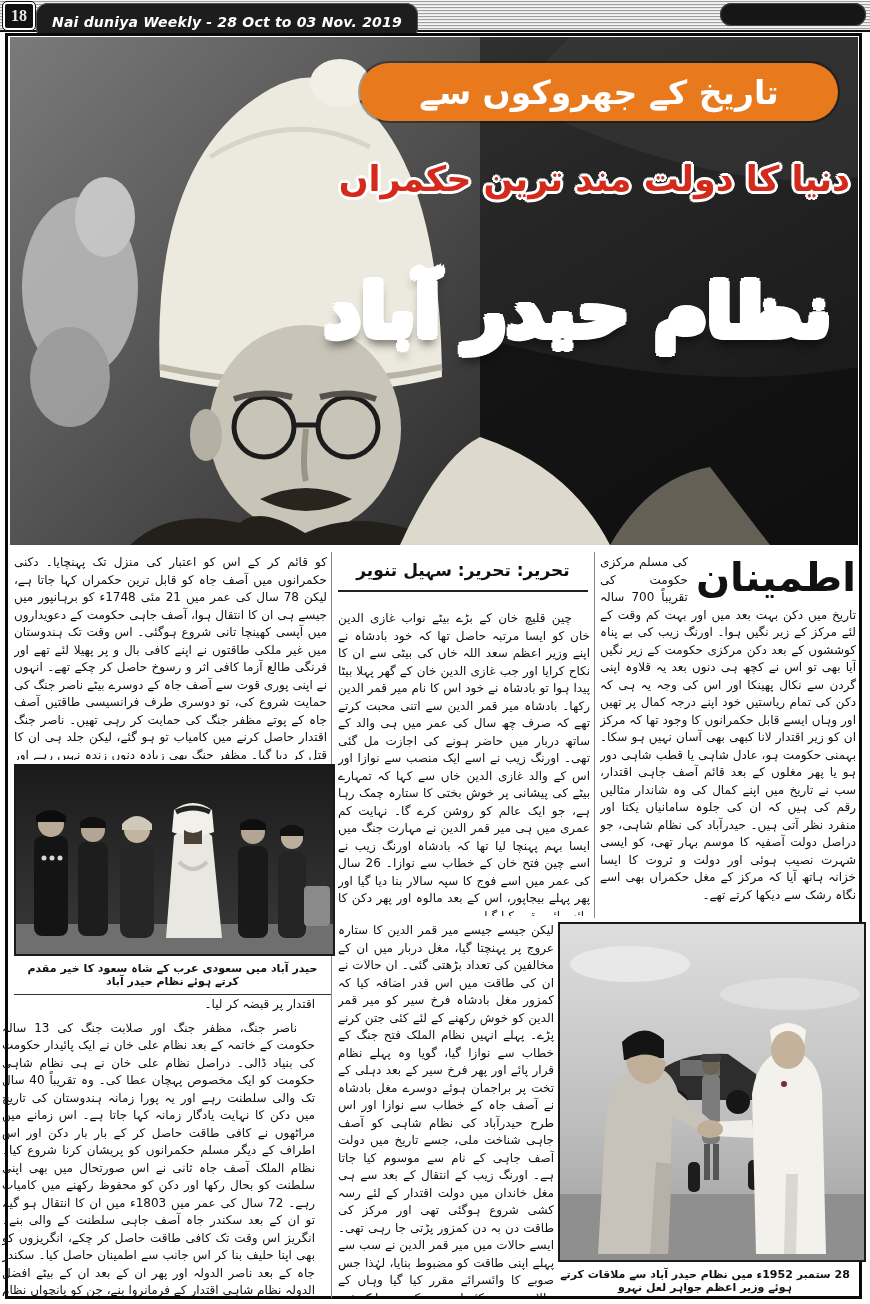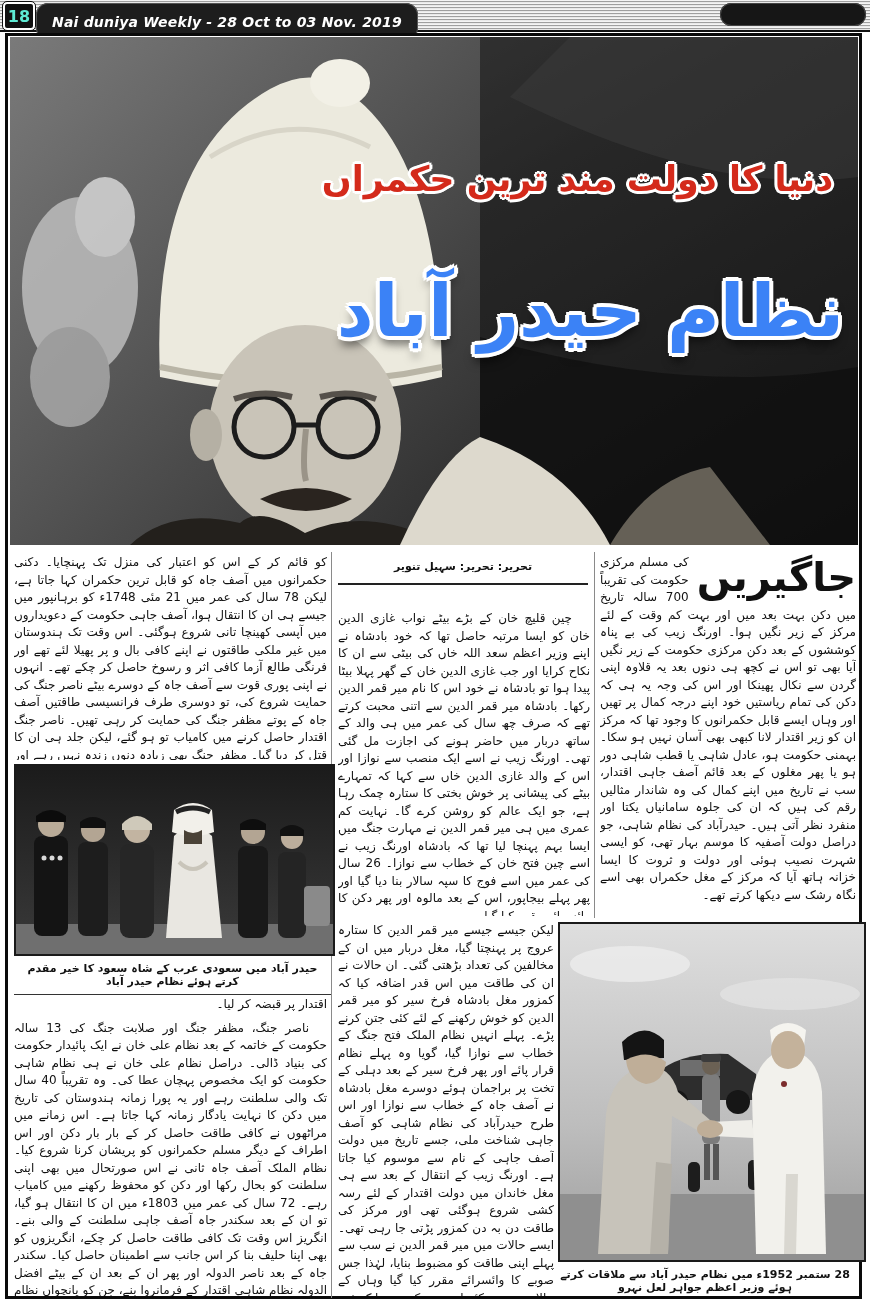--- a/index.html
+++ b/index.html
@@ -8,23 +8,23 @@
     font-family:"DejaVu Sans",sans-serif;color:#111;overflow:hidden;
   }
   .abs{position:absolute;}
   
   .masthead-strip{
     left:0;top:0;width:870px;height:30px;
     background:repeating-linear-gradient(to bottom,#f4f4f4 0 1px,#9f9f9f 1px 2px,#e9e9e9 2px 3px);
     border-bottom:2px solid #111;
   }
   .pagenum-box{
-    left:3px;top:2px;width:28px;height:24px;background:#111;color:#5eead4;
+    left:3px;top:2px;width:28px;height:24px;background:#111;color:#e5e5e5;
     border:2px solid #fff;outline:1px solid #111;border-radius:4px;
-    font-weight:bold;font-size:16px;display:flex;align-items:center;justify-content:center;
+    font-weight:bold;font-size:16px;display:flex;align-items:center;justify-content:center;font-family:Liberation Serif, serif;
   }
   .masthead-pill{
     left:36px;top:3px;height:37px;padding:0 16px;background:#1d1d1d;color:#fff;
     border-radius:12px;display:flex;align-items:center;
     font-weight:bold;font-style:italic;font-size:14px;letter-spacing:.2px;
     box-shadow:0 0 0 1px #555 inset;
   }
   .right-pill{
     left:720px;top:3px;width:146px;height:23px;background:#161616;border-radius:12px;
     box-shadow:0 0 0 1px #444 inset;
@@ -39,42 +39,42 @@
     left:10px;top:37px;width:848px;height:508px;background:#222;overflow:hidden;
   }
   .hero svg{position:absolute;left:0;top:0;}
   .kicker{
     left:auto;right:20px;top:26px;width:478px;height:58px;background:#e8791c;
     border-radius:30px;display:flex;align-items:center;justify-content:center;
     color:#fff;font-weight:bold;font-size:33px;direction:rtl;
     box-shadow:0 0 0 2px rgba(0,0,0,.35);
   }
   .headline-top{
-    right:8px;top:122px;width:545px;text-align:center;direction:rtl;white-space:nowrap;
+    right:8px;top:122px;width:545px;direction:rtl;white-space:nowrap;
     font-size:35px;font-weight:bold;color:#d42a1b;
     text-shadow:-2px -2px 0 #fff,2px -2px 0 #fff,-2px 2px 0 #fff,2px 2px 0 #fff,0 3px 0 #fff,0 -3px 0 #fff,3px 0 0 #fff,-3px 0 0 #fff;
   }
   .headline-main{
-    right:14px;top:235px;width:520px;text-align:right;direction:rtl;white-space:nowrap;
-    font-size:72px;font-weight:bold;color:#3b82f6;line-height:1.1;
+    right:14px;top:235px;width:520px;text-align:left;direction:rtl;white-space:nowrap;
+    font-size:72px;font-weight:bold;color:#ffffff;line-height:1.1;
     text-shadow:-3px -3px 0 #fff,3px -3px 0 #fff,-3px 3px 0 #fff,3px 3px 0 #fff,0 4px 0 #fff,0 -4px 0 #fff,4px 0 0 #fff,-4px 0 0 #fff,0 8px 10px rgba(0,0,0,.55);
   }
   .subhead-band{
     right:0;bottom:0;width:78%;height:54px;
     background:linear-gradient(to right,rgba(5,5,5,0) 0%,#050505 28%);
     display:flex;align-items:center;justify-content:center;
   }
   .subhead-text{
     direction:rtl;white-space:nowrap;font-size:25px;font-weight:bold;color:#ffe608;
     text-shadow:-2px -2px 0 #000,2px -2px 0 #000,-2px 2px 0 #000,2px 2px 0 #000,0 2px 0 #000,0 -2px 0 #000;
   }
   
   .byline{
     left:338px;top:560px;width:250px;text-align:center;direction:rtl;
-    font-size:11px;font-weight:bold;border-bottom:2px solid #222;padding-bottom:10px;
+    font-size:17px;font-weight:bold;border-bottom:2px solid #222;padding-bottom:10px;
   }
   .vdiv{background:#8a8a8a;width:1px;}
   .col{
     direction:rtl;text-align:justify;font-size:12px;line-height:1.46;overflow:hidden;
   }
   .col p{margin:0 0 6px 0;text-indent:18px;}
   .col p.nofirst{text-indent:0;}
   .dropword{
     float:right;font-size:40px;font-weight:bold;line-height:.95;
     margin-left:8px;padding-top:4px;
@@ -137,32 +137,33 @@
     <path d="M224 362 Q252 352 282 360" stroke="#55504a" stroke-width="6" fill="none"></path>
     <path d="M310 360 Q338 352 366 362" stroke="#55504a" stroke-width="6" fill="none"></path>
 
     <path d="M296 392 Q292 430 296 444" stroke="#9a9488" stroke-width="6" fill="none"></path>
     <path d="M250 462 Q296 440 342 462 Q296 486 250 462 Z" fill="#2a241f"></path>
 
     <path d="M120 508 Q160 470 230 486 Q250 468 295 496 Q350 470 420 500 L430 508 Z" fill="#23201c"></path>
     <path d="M390 508 Q430 420 470 400 Q560 430 600 508 Z" fill="#ddd9cd"></path>
     <path d="M600 508 Q640 440 700 430 L760 508 Z" fill="#7a7468" opacity=".8"></path>
   </svg>
+  <div class="abs kicker">تاریخ کے جھروکوں سے</div>
   <div class="abs headline-top">دنیا کا دولت مند ترین حکمراں</div>
   <div class="abs headline-main">نظام حیدر آباد</div>
 </div>
 
 <div class="abs byline">تحریر: تحریر: سہیل تنویر</div>
 
 <div class="abs vdiv" style="left:331px;top:552px;height:746px;"></div>
 <div class="abs vdiv" style="left:594px;top:552px;height:366px;"></div>
 
 <div class="abs col" style="left:600px;top:554px;width:256px;height:364px;">
   <p class="nofirst">
-    <span class="dropword">جاگیریں</span>
+    <span class="dropword">اطمینان</span>
     <span>کی مسلم مرکزی حکومت کی تقریباً 700 سالہ تاریخ میں دکن بہت بعد میں اور بہت کم وقت کے لئے مرکز کے زیر نگیں ہوا۔ اورنگ زیب کی بے پناہ کوششوں کے بعد دکن مرکزی حکومت کے زیر نگیں آیا بھی تو اس نے کچھ ہی دنوں بعد یہ قلاوہ اپنی گردن سے نکال پھینکا اور اس کی وجہ یہ ہی کہ دکن کی تمام ریاستیں خود اپنے درجہ کمال پر تھیں اور وہاں ایسے قابل حکمرانوں کا وجود تھا کہ مرکز ان کو زیر اقتدار لانا کبھی بھی آسان نہیں ہو سکا۔ بہمنی حکومت ہو، عادل شاہی یا قطب شاہی دور ہو یا پھر مغلوں کے بعد قائم آصف جاہی اقتدار، سب نے تاریخ میں اپنے کمال کی وہ شاندار مثالیں رقم کی ہیں کہ ان کی جلوہ سامانیاں یکتا اور منفرد نظر آتی ہیں۔ حیدرآباد کی نظام شاہی، جو دراصل دولت آصفیہ کا موسم بہار تھی، کو ایسی شہرت نصیب ہوئی اور دولت و ثروت کا ایسا خزانہ ہاتھ آیا کہ مرکز کے مغل حکمراں بھی اسے نگاہ رشک سے دیکھا کرتے تھے۔</span>
   </p>
 
 </div>
 
 <div class="abs col" style="left:338px;top:610px;width:252px;height:306px;">
   <p>چین قلیچ خان کے بڑے بیٹے نواب غازی الدین خان کو ایسا مرتبہ حاصل تھا کہ خود بادشاہ نے اپنے وزیر اعظم سعد اللہ خاں کی بیٹی سے ان کا نکاح کرایا اور جب غازی الدین خان کے گھر پہلا بیٹا پیدا ہوا تو بادشاہ نے خود اس کا نام میر قمر الدین رکھا۔ بادشاہ میر قمر الدین سے اتنی محبت کرتے تھے کہ صرف چھ سال کی عمر میں ہی والد کے ساتھ دربار میں حاضر ہونے کی اجازت مل گئی تھی۔ اورنگ زیب نے اسے ایک منصب سے نوازا اور اس کے والد غازی الدین خاں سے کہا کہ تمہارے بیٹے کی پیشانی پر خوش بختی کا ستارہ چمک رہا ہے، جو ایک عالم کو روشن کرے گا۔ نہایت کم عمری میں ہی میر قمر الدین نے مہارت جنگ میں ایسا بہم پہنچا لیا تھا کہ بادشاہ اورنگ زیب نے اسے چین فتح خان کے خطاب سے نوازا۔ 26 سال کی عمر میں اسے فوج کا سپہ سالار بنا دیا گیا اور پھر پہلے بیجاپور، اس کے بعد مالوہ اور پھر دکن کا وائسرائے مقرر کیا گیا۔</p>
 </div>
 <div class="abs col" style="left:338px;top:922px;width:216px;height:374px;">
   <p class="nofirst">لیکن جیسے جیسے میر قمر الدین کا ستارہ عروج پر پہنچتا گیا، مغل دربار میں ان کے مخالفین کی تعداد بڑھتی گئی۔ ان حالات نے ان کی طاقت میں اس قدر اضافہ کیا کہ کمزور مغل بادشاہ فرخ سیر کو میر قمر الدین کو خوش رکھنے کے لئے کئی جتن کرنے پڑے۔ پہلے انہیں نظام الملک فتح جنگ کے خطاب سے نوازا گیا، گویا وہ پہلے نظام قرار پائے اور پھر فرخ سیر کے بعد دہلی کے تخت پر براجمان ہوئے دوسرے مغل بادشاہ نے آصف جاہ کے خطاب سے نوازا اور اس طرح حیدرآباد کی نظام شاہی کو آصف جاہی شناخت ملی، جسے تاریخ میں دولت آصف جاہی کے نام سے موسوم کیا جاتا ہے۔ اورنگ زیب کے انتقال کے بعد سے ہی مغل خاندان میں دولت اقتدار کے لئے رسہ کشی شروع ہوگئی تھی اور مرکز کی طاقت دن بہ دن کمزور پڑتی جا رہی تھی۔ ایسے حالات میں میر قمر الدین نے سب سے پہلے اپنی طاقت کو مضبوط بنایا، لہٰذا جس صوبے کا وائسرائے مقرر کیا گیا وہاں کے حالات درست کئے اور پھر دکن میں ایک خود مختار حکومت دولت آصفیہ کی بنیاد ڈال کر حیدرآباد کی سلطنت کا سکہ جاری کیا۔</p>
@@ -216,21 +217,21 @@
       <path d="M224 58 Q237 48 250 58 L250 64 L224 64 Z" fill="#0e0e0e"></path>
       <rect x="262" y="86" width="28" height="86" rx="8" fill="#242424"></rect>
       <circle cx="276" cy="72" r="11" fill="#bcae9c"></circle>
       <path d="M264 64 Q276 54 288 64 L288 70 L264 70 Z" fill="#111"></path>
       <rect x="288" y="120" width="26" height="40" rx="4" fill="#8a8a8a"></rect>
     </g>
   </svg>
 </div>
 <div class="abs caption rule" style="left:14px;top:956px;width:317px;">حیدر آباد میں سعودی عرب کے شاہ سعود کا خیر مقدم کرتے ہوئے نظام حیدر آباد</div>
 
-<div class="abs col" style="left:14px;top:996px;width:313px;height:300px;">
+<div class="abs col" style="left:2px;top:996px;width:313px;height:300px;">
   <p class="nofirst">اقتدار پر قبضہ کر لیا۔</p>
   <p>ناصر جنگ، مظفر جنگ اور صلابت جنگ کی 13 سالہ حکومت کے خاتمہ کے بعد نظام علی خان نے ایک پائیدار حکومت کی بنیاد ڈالی۔ دراصل نظام علی خان نے ہی نظام شاہی حکومت کو ایک مخصوص پہچان عطا کی۔ وہ تقریباً 40 سال تک والی سلطنت رہے اور یہ پورا زمانہ ہندوستان کی تاریخ میں دکن کا نہایت یادگار زمانہ کہا جاتا ہے۔ اس زمانے میں مراٹھوں نے کافی طاقت حاصل کر کے بار بار دکن اور اس اطراف کے دیگر مسلم حکمرانوں کو پریشان کرنا شروع کیا۔ نظام الملک آصف جاہ ثانی نے اس صورتحال میں بھی اپنی سلطنت کو بحال رکھا اور دکن کو محفوظ رکھنے میں کامیاب رہے۔ 72 سال کی عمر میں 1803ء میں ان کا انتقال ہو گیا، تو ان کے بعد سکندر جاہ آصف جاہی سلطنت کے والی بنے۔ انگریز اس وقت تک کافی طاقت حاصل کر چکے، انگریزوں کو بھی اپنا حلیف بنا کر اس جانب سے اطمینان حاصل کیا۔ سکندر جاہ کے بعد ناصر الدولہ اور پھر ان کے بعد ان کے بیٹے افضل الدولہ نظام شاہی اقتدار کے فرمانروا بنے، جن کو پانچواں نظام کہا جاتا ہے۔ (باقی صفحہ 22 پر)</p>
 </div>
 
 <div class="abs photo" style="left:558px;top:922px;width:304px;height:336px;">
   <svg width="304" height="336" viewBox="0 0 304 336" preserveAspectRatio="none" aria-hidden="true">
     <defs>
       <linearGradient id="skyBg" x1="0" y1="0" x2="0" y2="1">
         <stop offset="0" stop-color="#dedede"></stop>
           <stop offset=".6" stop-color="#bdbdbd"></stop>

